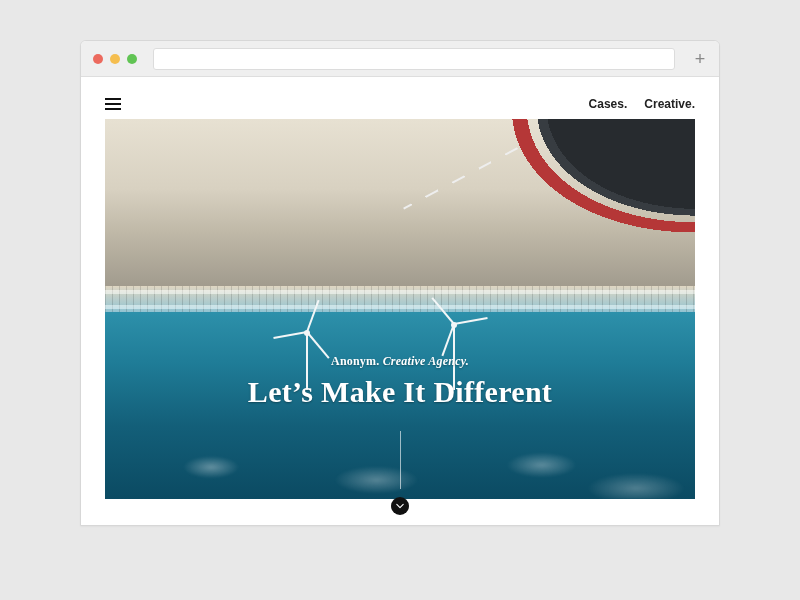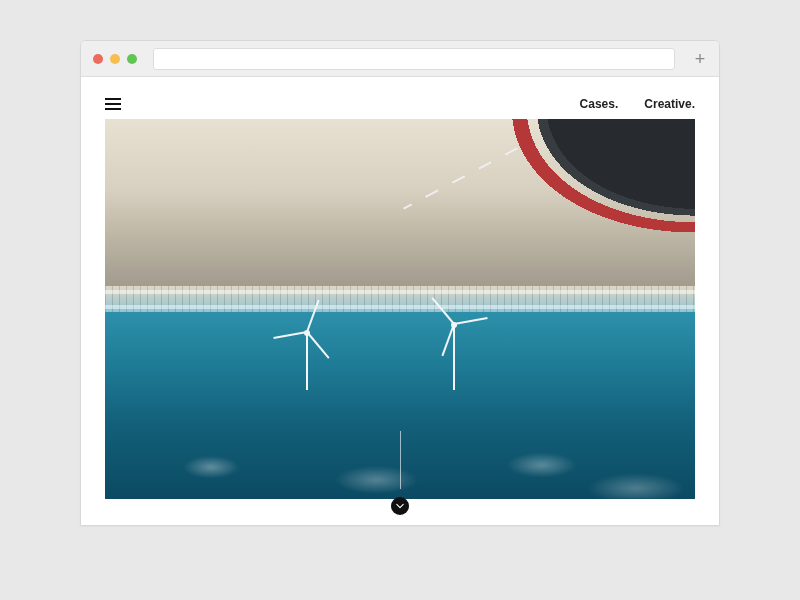--- a/index.html
+++ b/index.html
@@ -37,21 +37,21 @@
   .page { position: relative; background:#fff; padding: 18px 24px 26px; }
 
   .topnav {
     position: relative; z-index: 5; height: 18px;
     display: flex; align-items: center; justify-content: space-between;
     font: 600 12px/1 "Helvetica Neue", Arial, sans-serif; color:#222;
     margin-bottom: 6px;
   }
   .hamb { width:16px; cursor:pointer; }
   .hamb div { height:2px; background:#111; margin:3px 0; }
-  .navlinks { display:flex; gap:26px;text-align:center; }
+  .navlinks { display:flex; gap:17px;text-align:center; }
   .navlinks span { cursor:pointer; }
 
   .hero {
     position: relative; width: 100%; height: 380px; overflow: hidden;
   }
   
   .sky-top {
     position:absolute; left:0; right:0; top:0; height:46%;
     background:
       linear-gradient(180deg, #e7e1d2 0%, #d8d1c1 40%, #bfb8a7 65%, #9d978a 100%);
@@ -170,20 +170,26 @@
             <div class="b b2"></div>
             <div class="b b3"></div>
         </div>
         <div class="turbine t2">
           <div class="hub"></div>
             <div class="b b1"></div>
             <div class="b b2"></div>
             <div class="b b3"></div>
         </div>
 
+        <div class="hero-text">
+          <div class="tagline">
+            <span class="strong">Anonym.</span><span> Creative Agency.</span>
+          </div>
+          <div class="headline">Let’s Make It Different</div>
+        </div>
         <div class="divider"></div>
       </div>
 
       <div class="scroll-dot">
         <svg viewBox="0 0 10 10">
           <path d="M1 3 L5 7 L9 3" stroke="#fff" stroke-width="1.4" fill="none" stroke-linecap="round" stroke-linejoin="round"></path>
         </svg>
       </div>
 
     </div>

